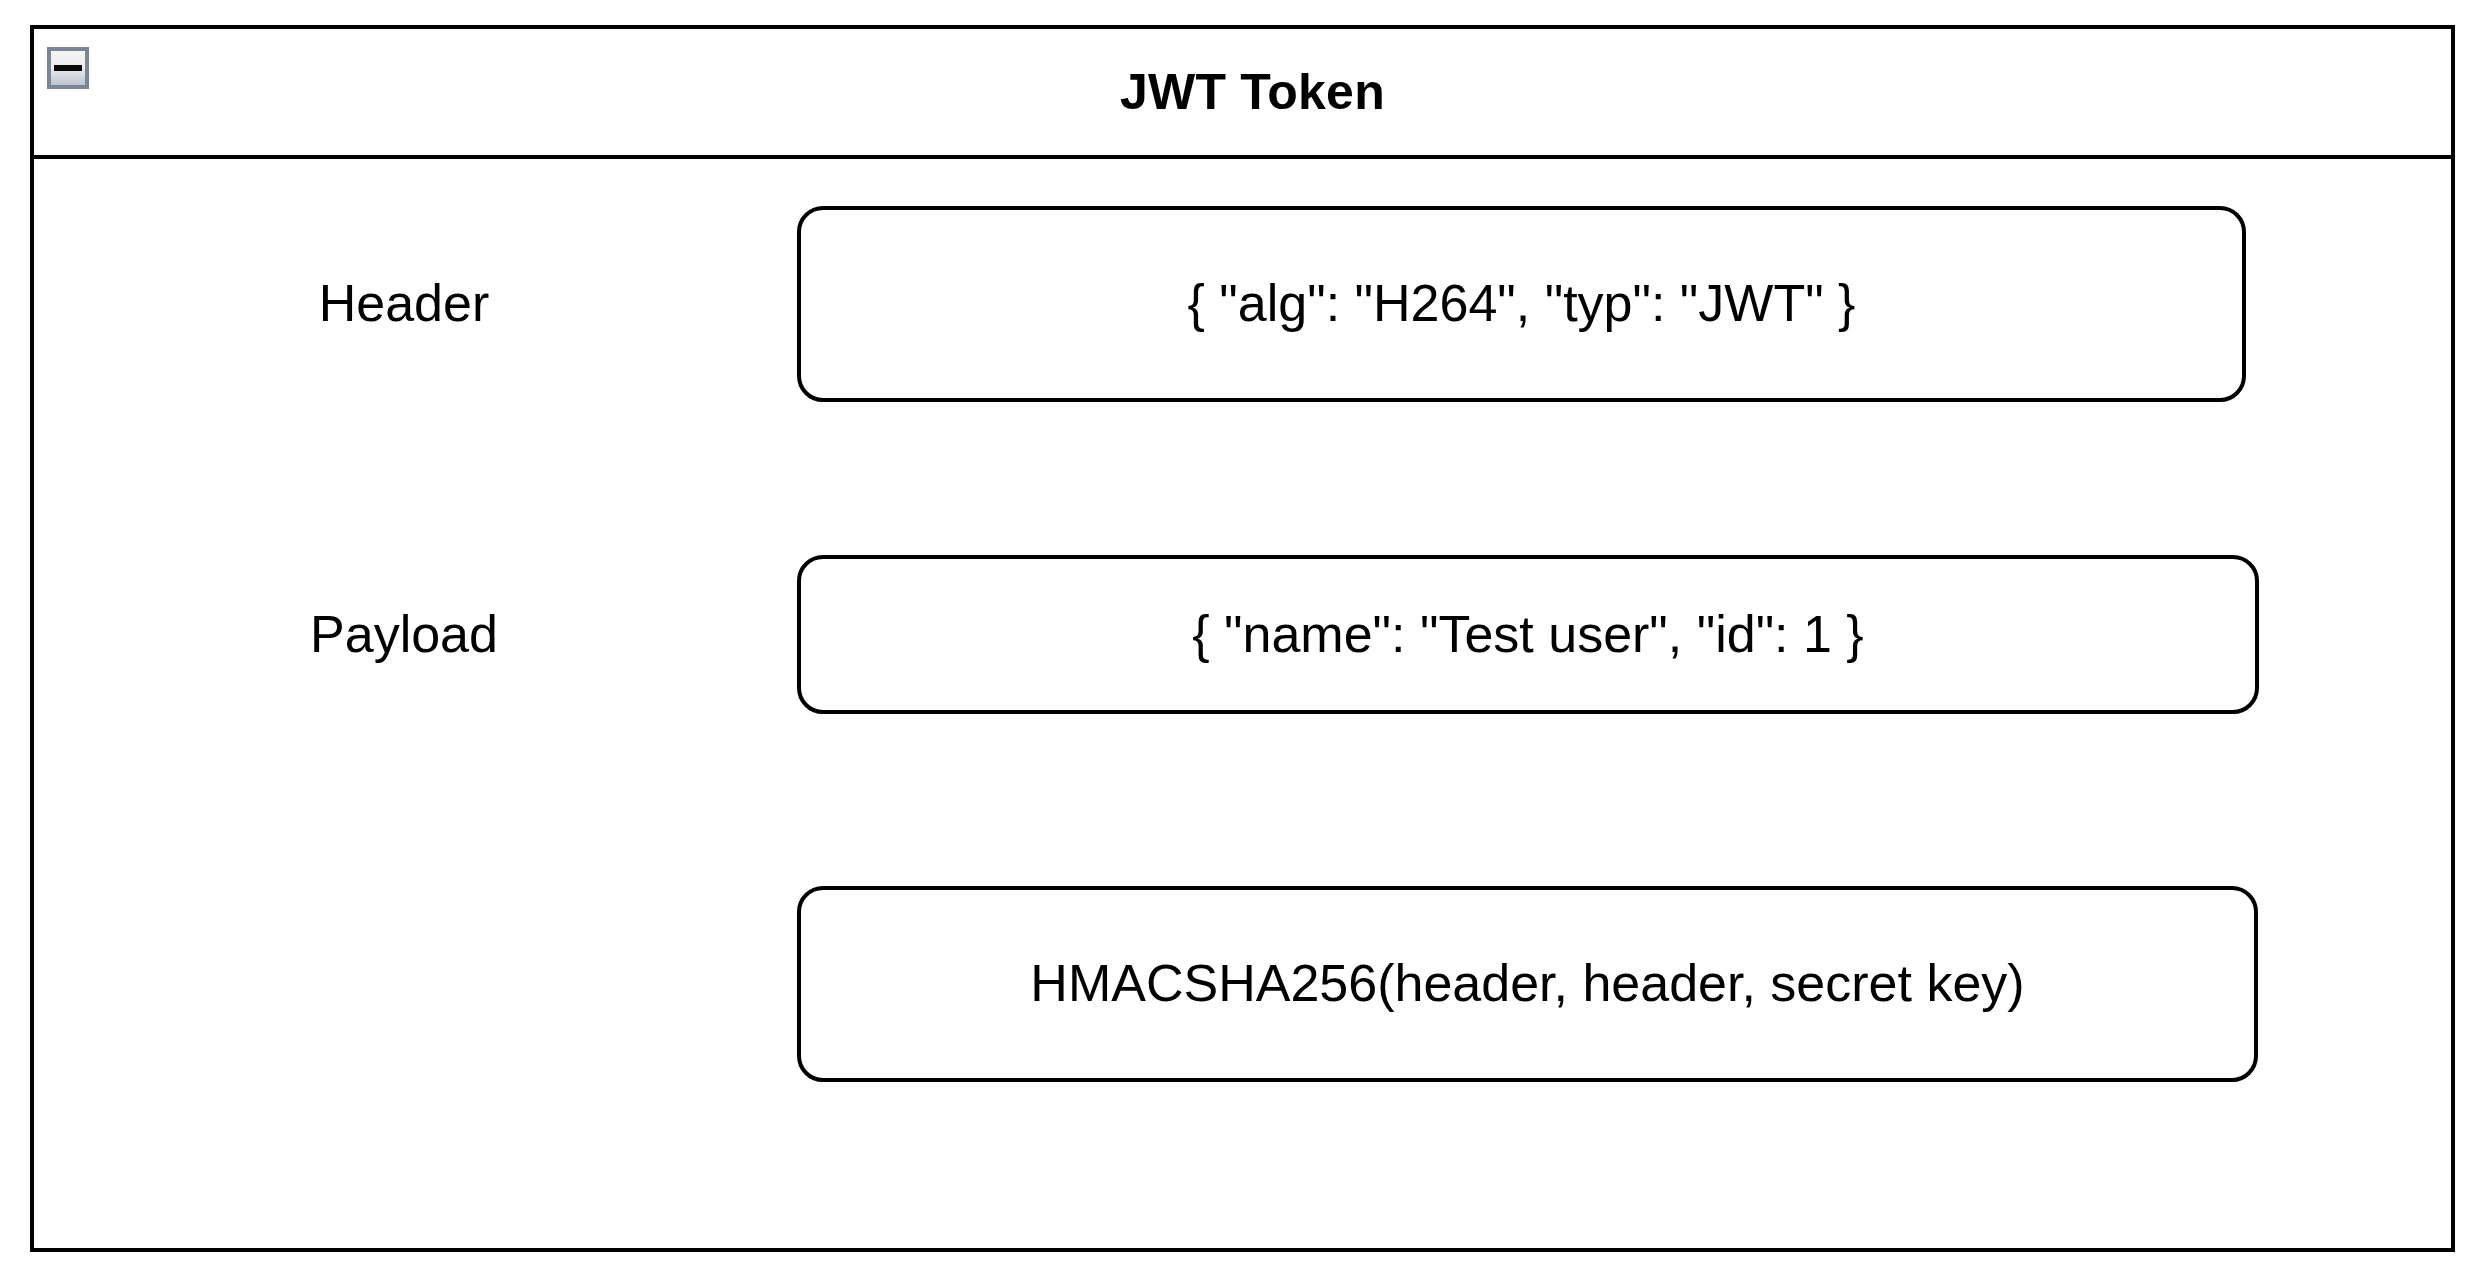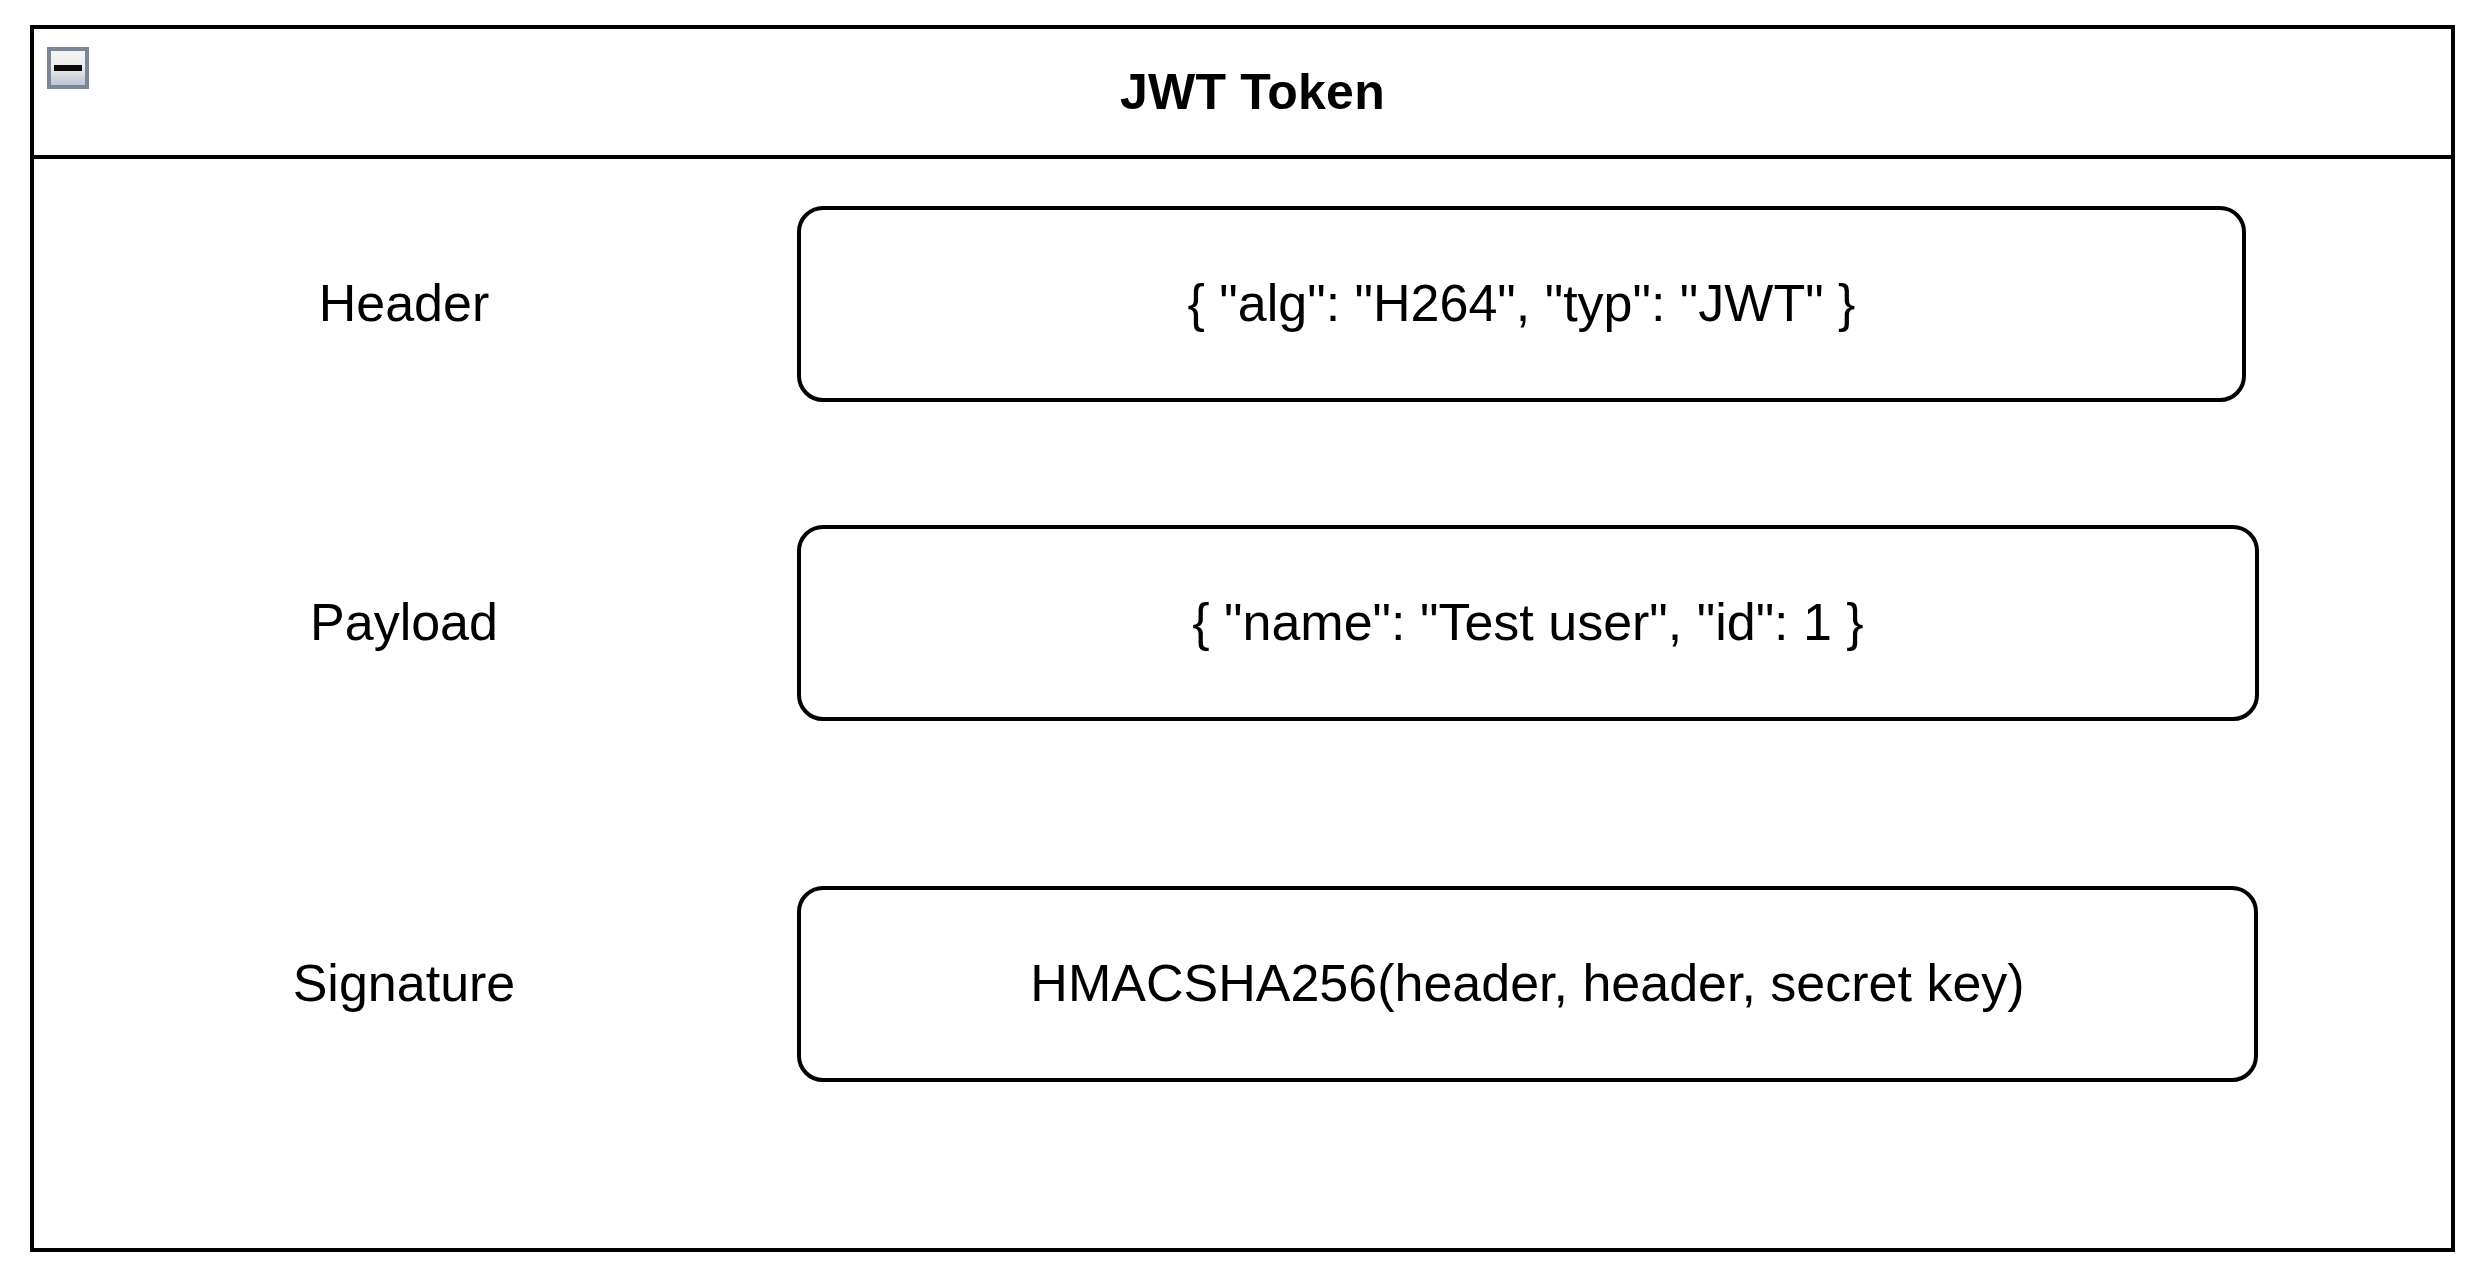--- a/index.html
+++ b/index.html
@@ -119,21 +119,21 @@
   .row-box-text {
     font-size: 52px;
     color: #000000;
     line-height: 1.15;
     white-space: nowrap;
     text-align: center;
   }
 
   
   #row-header   { top: 47px;  height: 196px; }
-  #row-payload  { top: 366px; height: 196px; }
+  #row-payload  { top: 396px; height: 159px; }
   #row-signature{ top: 727px; height: 196px; }
 
   #row-header   .row-box { left: 763px; right: 205px; }
   #row-payload  .row-box { left: 763px; right: 192px; }
   #row-signature .row-box { left: 763px; right: 193px; }
 </style>
 </head>
 <body>
 
 <div class="diagram-root">
@@ -155,20 +155,19 @@
     </div>
 
     <div class="row" id="row-payload">
       <div class="row-label">Payload</div>
       <div class="row-box">
         <span class="row-box-text">{ "name": "Test user", "id": 1 }</span>
       </div>
     </div>
 
     <div class="row" id="row-signature">
-      <div class="row-label">Signature</div>
       <div class="row-box">
         <span class="row-box-text">HMACSHA256(header, header, secret key)</span>
       </div>
     </div>
 
   </div>
 </div>
 
 </body></html>

